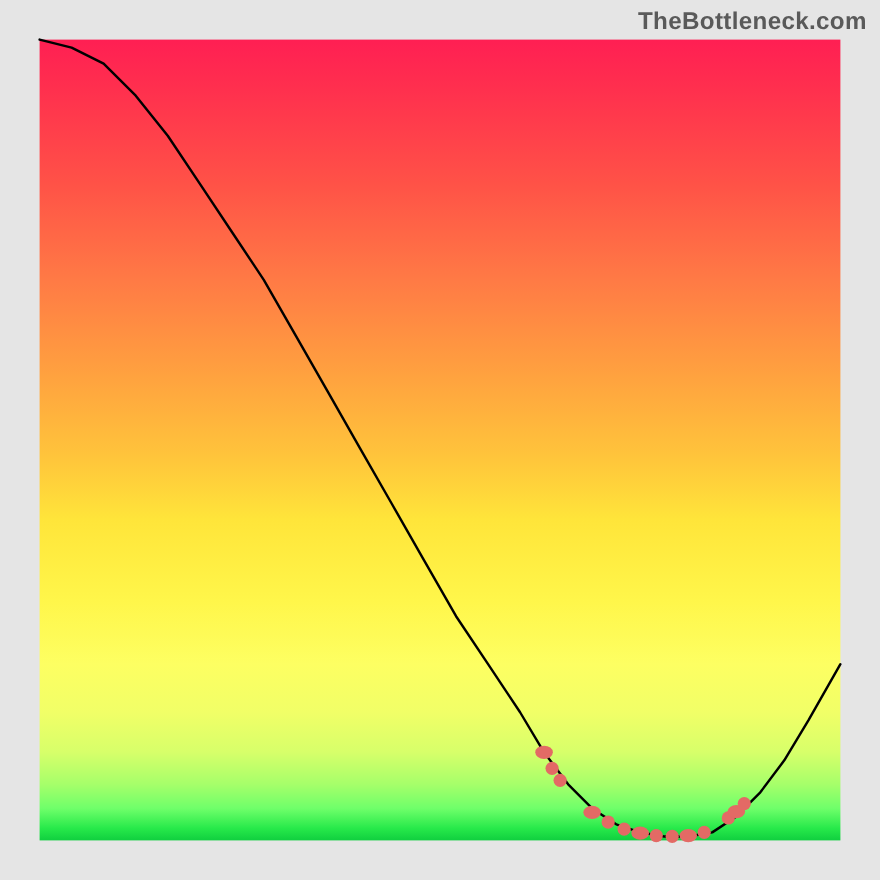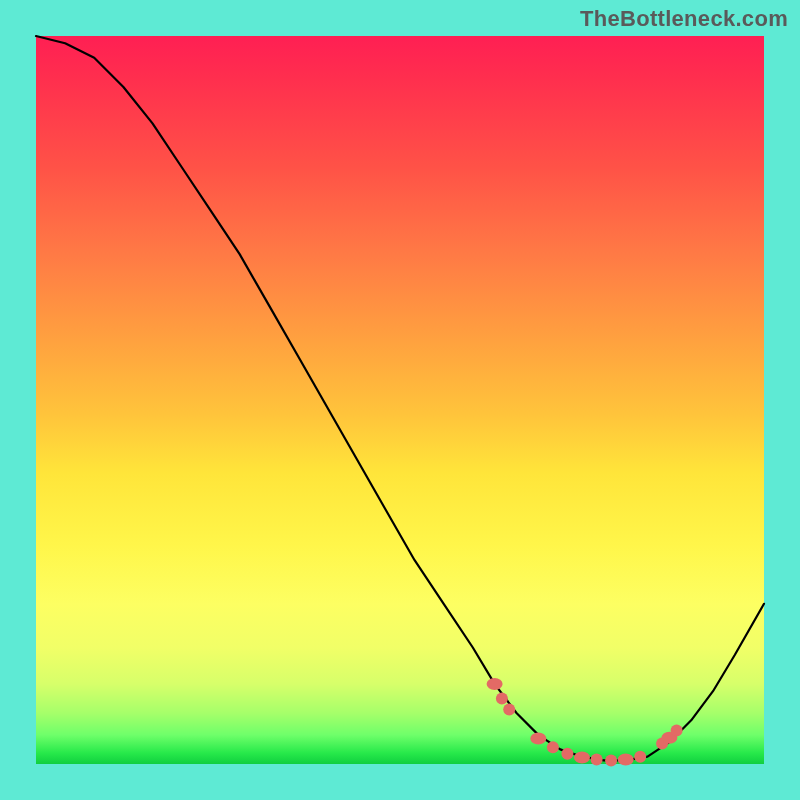--- a/index.html
+++ b/index.html
@@ -8,21 +8,21 @@
     width: 800px;
     height: 800px;
     background: #000;
     font-family: Arial, Helvetica, sans-serif;
     overflow: hidden;
   }
   .frame {
     position: relative;
     width: 800px;
     height: 800px;
-    background: #5eead4;
+    background: #e5e5e5;
     text-align: right;
   }
   .watermark {
     position: absolute;
     top: 6px;
     right: 12px;
     color: #5a5a5a;
     font-size: 22px;
     font-weight: 600;
     letter-spacing: 0.3px;

